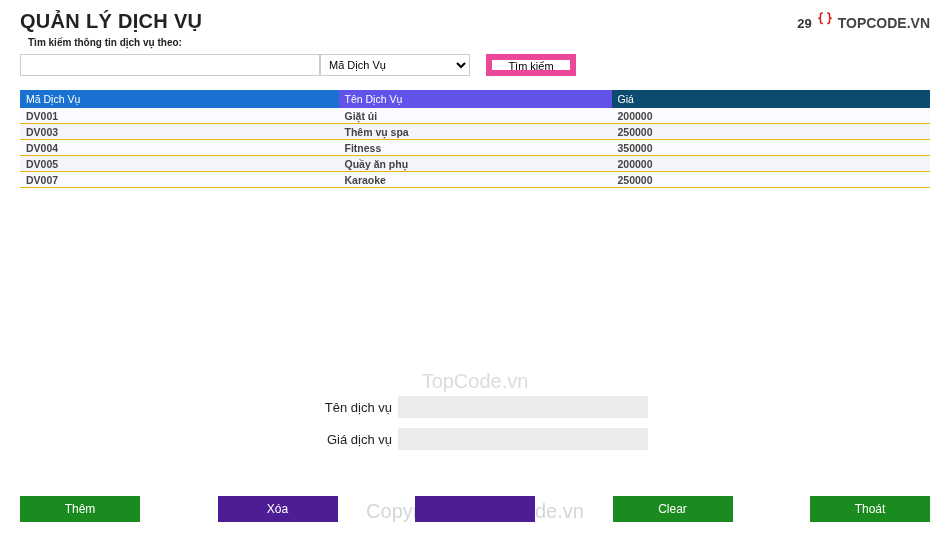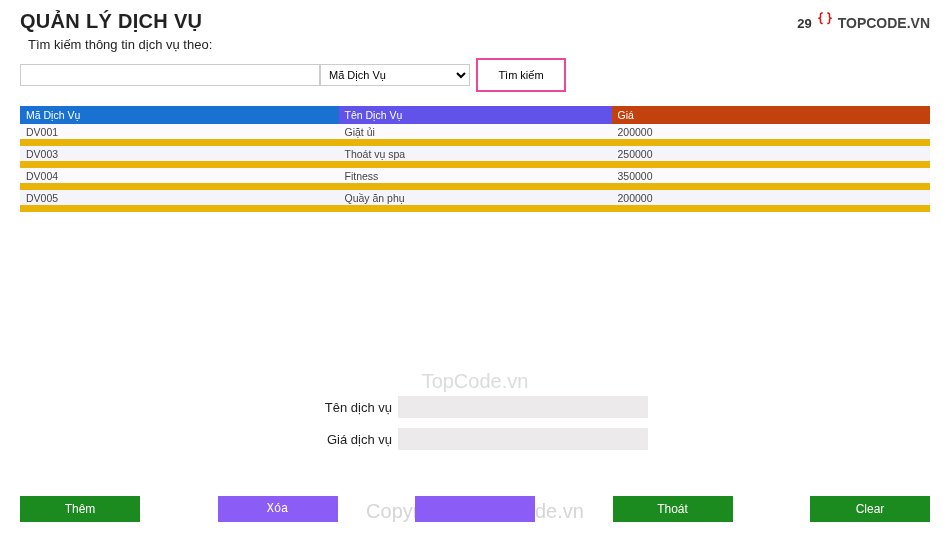--- a/index.html
+++ b/index.html
@@ -30,22 +30,23 @@
     align-items: flex-end;
     gap: 4px;
     font-size: 14px;
     font-weight: 700;
     color: #444;
   }
   .brand .leftnum { color:#333; font-size:13px; }
   .brand svg { width: 18px; height: 18px; }
   .search-row {
     padding: 0 20px 6px 28px;
-    font-size: 13px;
+    font-size: 10px;
     color: #222;
+    font-weight: bold;
   }
   .search-controls {
     padding: 0 20px 14px 20px;
     display: flex;
     gap: 0;
     align-items: center;
   }
   .search-input {
     width: 300px;
     height: 22px;
@@ -57,24 +58,24 @@
   .search-select {
     width: 150px;
     height: 22px;
     border: 1px solid #ccc;
     font-size: 11px;
     padding: 1px 4px;
     margin-left: 0;
     background:#fff;
   }
   .search-btn {
-    margin-left: 6px;
-    height: 34px;
+    margin-left: 16px;
+    height: 22px;
     width: 90px;
-    border: 2px solid #ec4899;
+    border: 6px solid #ec4899;
     background: #fff;
     font-size: 11px;
     cursor: pointer;
   }
   .table-wrap {
     margin: 0 20px;
   }
   table {
     width: 100%;
     border-collapse: collapse;
@@ -82,25 +83,26 @@
   }
   thead th {
     text-align: left;
     color: #fff;
     font-weight: 400;
     padding: 3px 6px;
     height: 16px;
   }
   thead th:nth-child(1){ background:#1972d1; width:35%;}
   thead th:nth-child(2){ background:#6153ea; width:30%;}
-  thead th:nth-child(3){ background:#c2410c; width:35%;}
+  thead th:nth-child(3){ background:#0c4a6e; width:35%;}
   tbody td {
     padding: 1.5px 6px;
-    border-bottom: 7px solid #eab308;
+    border-bottom: 1px solid #eab308;
     color:#444;
+    font-weight:bold;
   }
   tbody tr:nth-child(even){ background:#f6f4fb; }
   tbody tr:nth-child(odd){ background:#fbfaff; }
 
   .watermark-center {
     position: absolute;
     left: 0; right: 0;
     text-align: center;
     color: #dcdcdc;
     font-size: 20px;
@@ -150,21 +152,21 @@
   }
   .button-bar button {
     flex: 0 0 120px;
     height: 26px;
     border: none;
     color: #fff;
     font-size: 12px;
     cursor: pointer;
   }
   .btn-green { background:#1b8a1f; }
-  .btn-grey  { background:#8b5cf6; color:#888; cursor:default;font-family:Liberation Mono, monospace;}
+  .btn-grey  { background:#4c1d95; color:#888; cursor:default;}
 </style>
 </head>
 <body>
 
 <div class="header">
   <div class="title">QUẢN LÝ DỊCH VỤ</div>
   <div class="brand">
     <span class="leftnum">29</span>
     <span>
       <svg viewBox="0 0 24 24">
@@ -195,32 +197,37 @@
       </tr>
     </thead>
     <tbody id="tbody">
         <tr>
           <td>DV001</td>
           <td>Giặt ủi</td>
           <td>200000</td>
         </tr>
         <tr>
           <td>DV003</td>
-          <td>Thoát vụ spa</td>
+          <td>Thêm vụ spa</td>
           <td>250000</td>
         </tr>
         <tr>
           <td>DV004</td>
           <td>Fitness</td>
           <td>350000</td>
         </tr>
         <tr>
           <td>DV005</td>
           <td>Quầy ăn phụ</td>
           <td>200000</td>
+        </tr>
+        <tr>
+          <td>DV007</td>
+          <td>Karaoke</td>
+          <td>250000</td>
         </tr>
       </tbody>
   </table>
 </div>
 
 <div class="watermark-center wm1">TopCode.vn</div>
 
 <div class="form-area">
   <div class="form-row">
     <label>Tên dịch vụ</label>
@@ -231,15 +238,15 @@
     <input value="" style="">
   </div>
 </div>
 
 <div class="watermark-center wm2">Copyright © TopCode.vn</div>
 
 <div class="button-bar">
   <button class="btn-green">Thêm</button>
   <button class="btn-grey">Xóa</button>
   <button class="btn-grey"></button>
+  <button class="btn-green">Clear</button>
   <button class="btn-green">Thoát</button>
-  <button class="btn-green">Clear</button>
 </div>
 
 </body></html>

